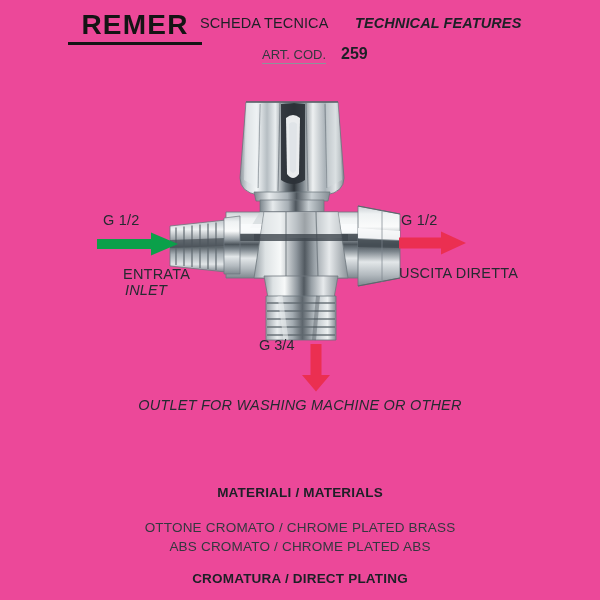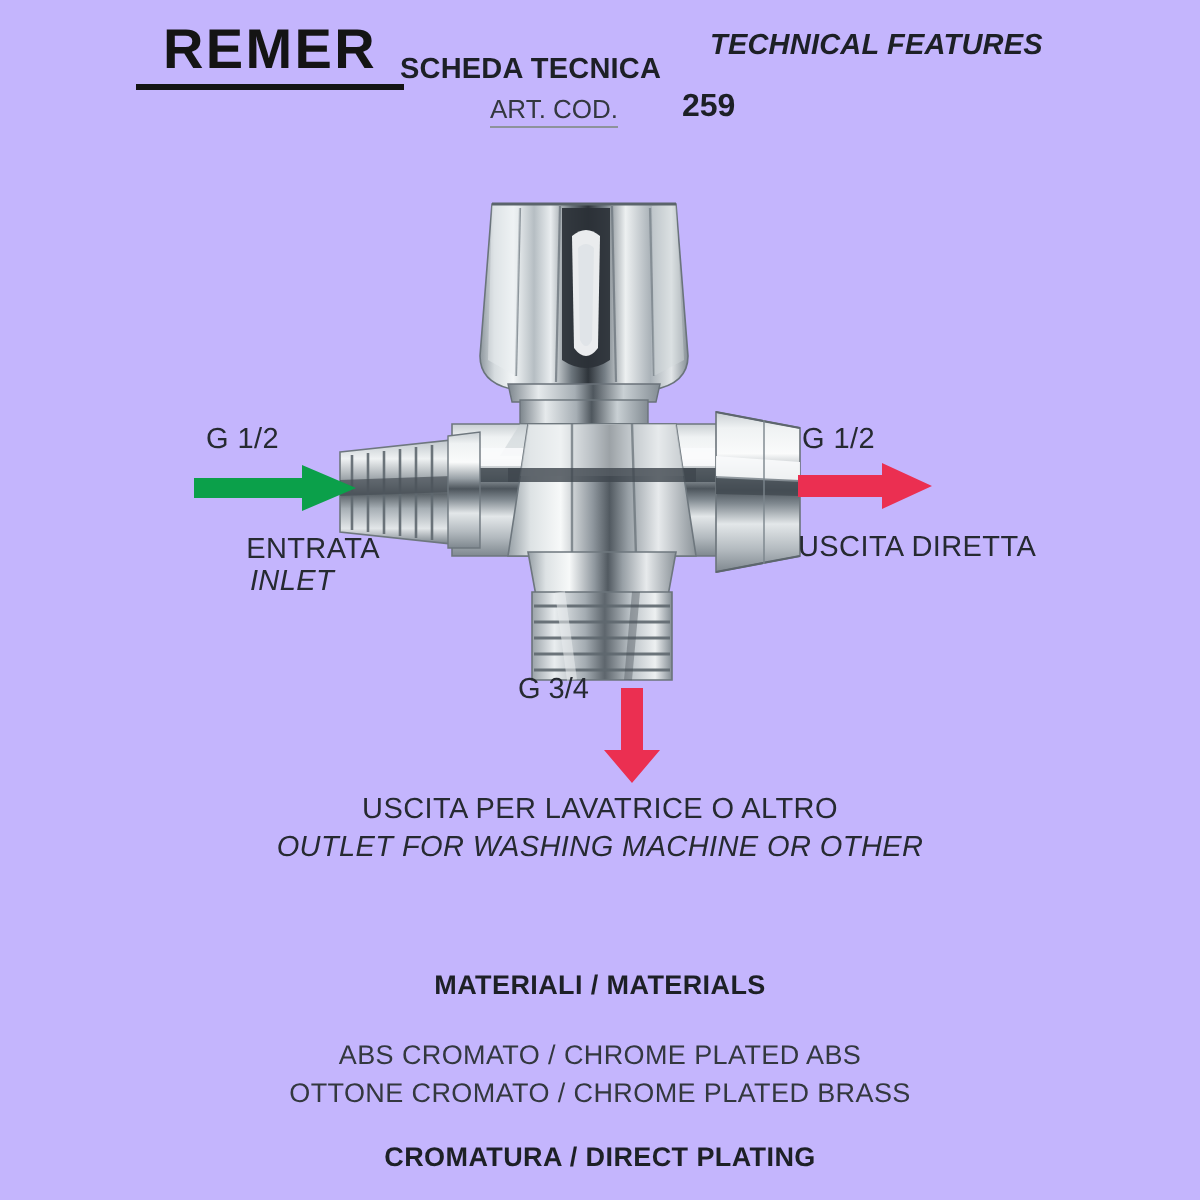--- a/index.html
+++ b/index.html
@@ -13,21 +13,21 @@
     height: 600px;
     overflow: hidden;
     font-family: "Liberation Sans", sans-serif;
     color: #1d2026;
     position: relative;
   }
   .page {
     position: relative;
     width: 600px;
     height: 600px;
-    background: #c4b5fd;
+    background: #ec4899;
   }
 
   
   .header {
     position: absolute;
     left: 0; top: 0;
     width: 600px; height: 80px;
   }
   .logo-block {
     position: absolute;
@@ -50,40 +50,40 @@
   }
   .logo-sub {
     font-size: 12.5px;
     font-weight: bold;
     letter-spacing: 1.6px;
     color: #141414;
     line-height: 14px;
   }
   .title-it {
     position: absolute;
-    left: 200px; top: 27px;
-    font-size: 14.5px;
-    font-weight: bold;
+    left: 200px; top: 15px;
+    font-size: 14.5px;
+    font-weight: normal;
     letter-spacing: 0.1px;
     color: #1d2026;
     white-space: nowrap;
   }
   .title-en {
     position: absolute;
     left: 355px; top: 15px;
     font-size: 14.5px;
     font-weight: bold;
     font-style: italic;
     letter-spacing: 0.1px;
     color: #1d2026;
     white-space: nowrap;
   }
   .artcod-label {
     position: absolute;
-    left: 245px; top: 47px;
+    left: 262px; top: 47px;
     font-size: 13px;
     color: #33383f;
     border-bottom: 1.5px solid #8d939b;
     padding-bottom: 1px;
     white-space: nowrap;
   }
   .artcod-value {
     position: absolute;
     left: 341px; top: 45px;
     font-size: 16px;
@@ -366,27 +366,26 @@
 
   <div class="bottom-size">G 3/4</div>
 
   <div class="down-arrow-wrap">
     <svg width="30" height="48" viewBox="0 0 30 48" xmlns="http://www.w3.org/2000/svg">
       <path d="M9.5,0 L20.5,0 L20.5,31 L29,31 L15,47.5 L1,31 L9.5,31 Z" fill="#EB2F51"></path>
     </svg>
   </div>
 
   <div class="bottom-text">
-    <span class="cal-it">USCITA PER LAVATRICE O ALTRO</span>
     <span class="cal-en">OUTLET FOR WASHING MACHINE OR OTHER</span>
   </div>
 
   <div class="materials">
     <div class="mat-head">MATERIALI / MATERIALS</div>
     <div class="sp-16"></div>
+    <div class="mat-line">OTTONE CROMATO / CHROME PLATED BRASS</div>
     <div class="mat-line">ABS CROMATO / CHROME PLATED ABS</div>
-    <div class="mat-line">OTTONE CROMATO / CHROME PLATED BRASS</div>
     <div class="sp-14"></div>
     <div class="mat-head">CROMATURA / DIRECT PLATING</div>
     <div class="sp-13"></div>
   </div>
 
 </div>
 
 </body></html>

